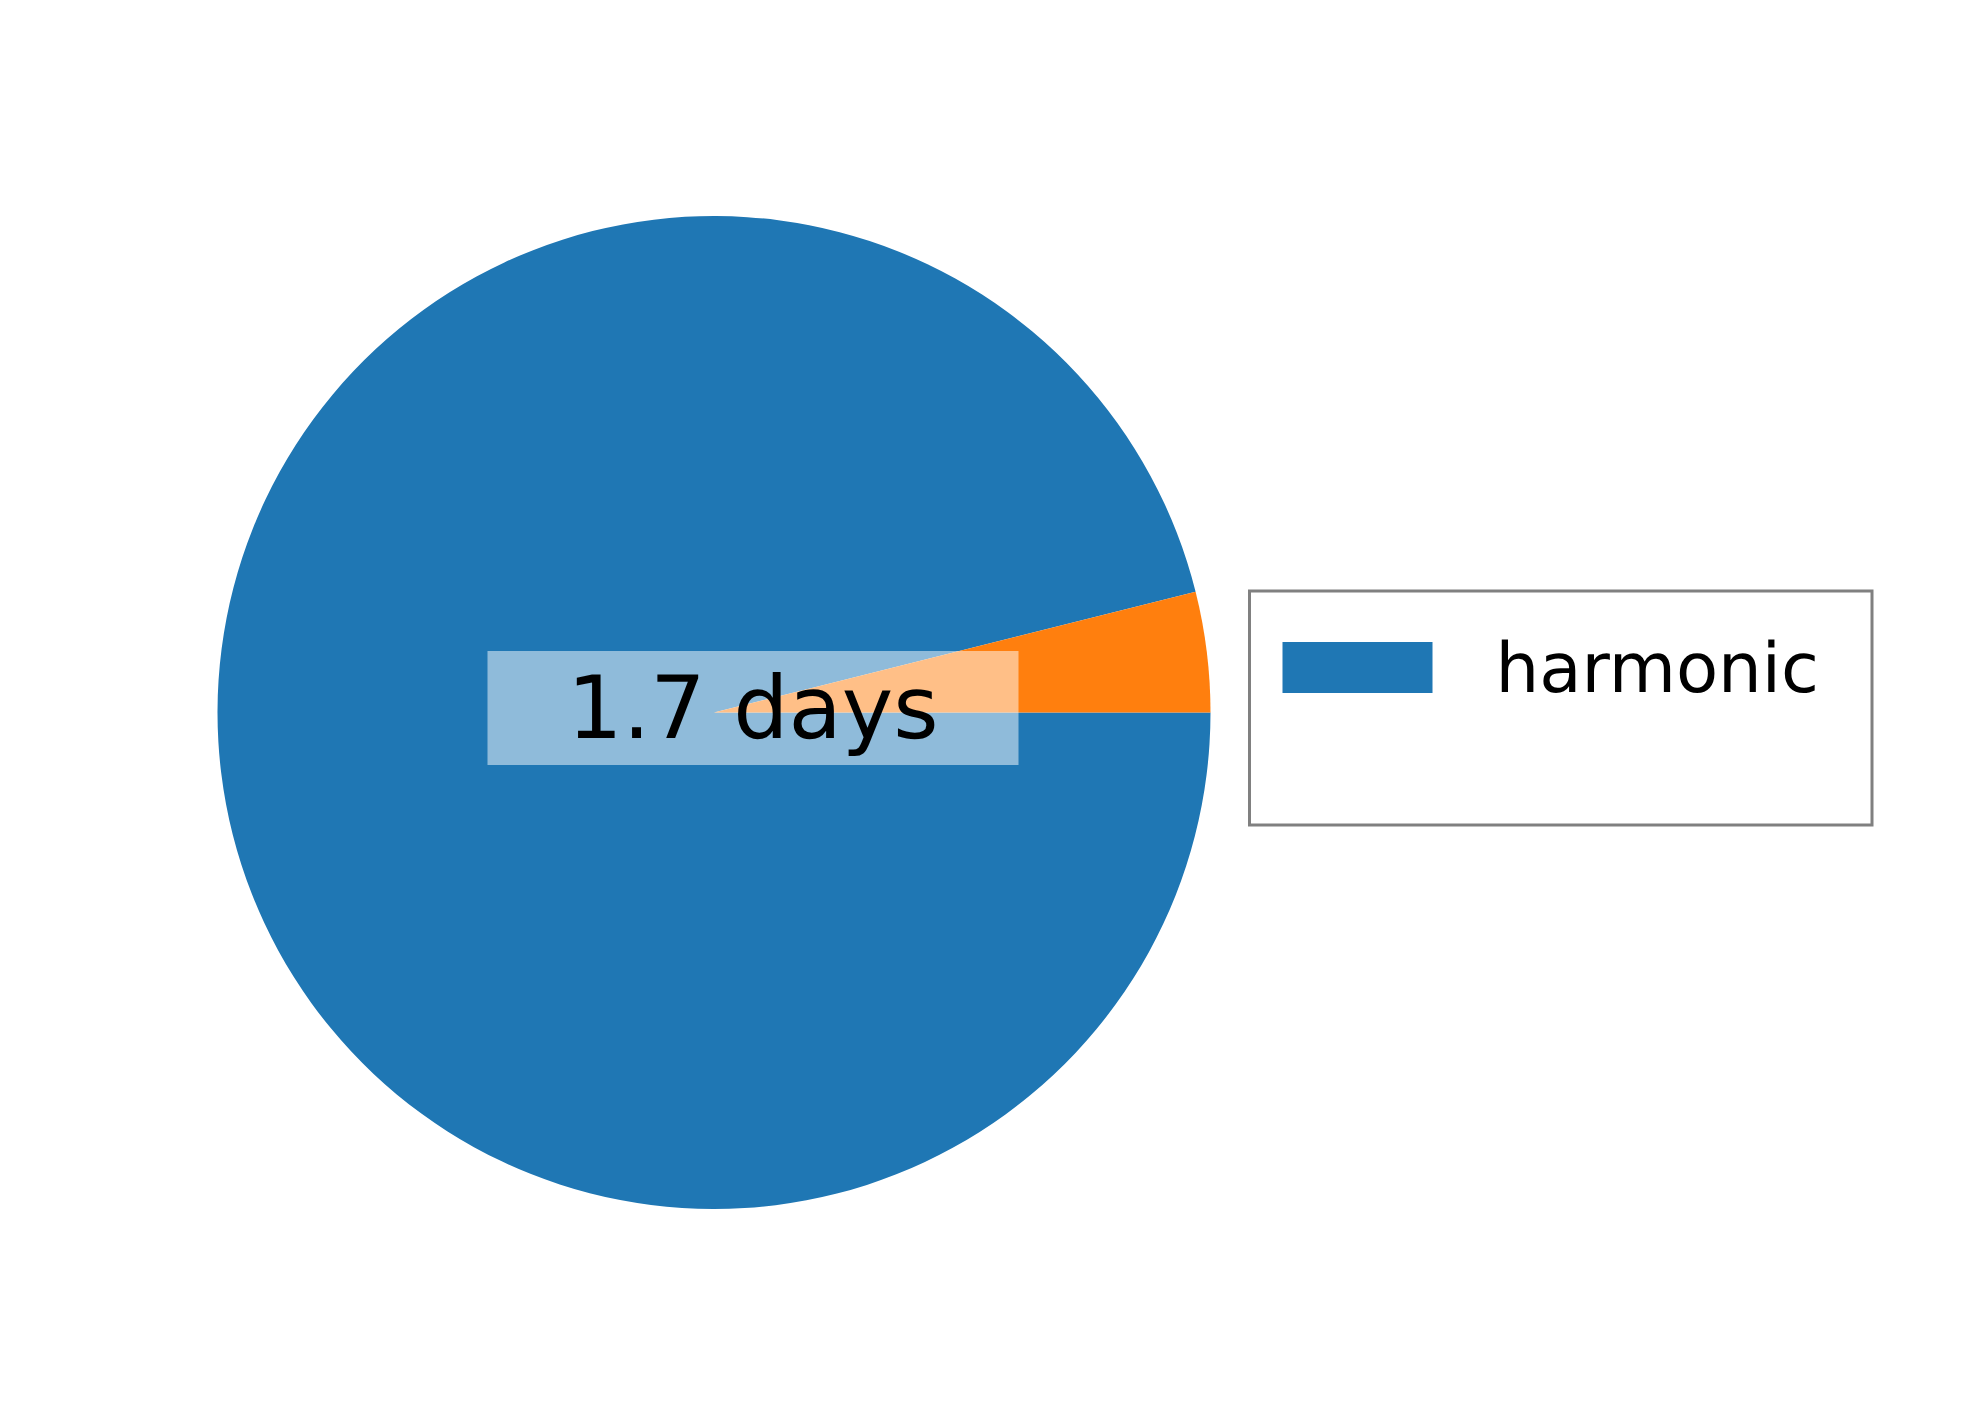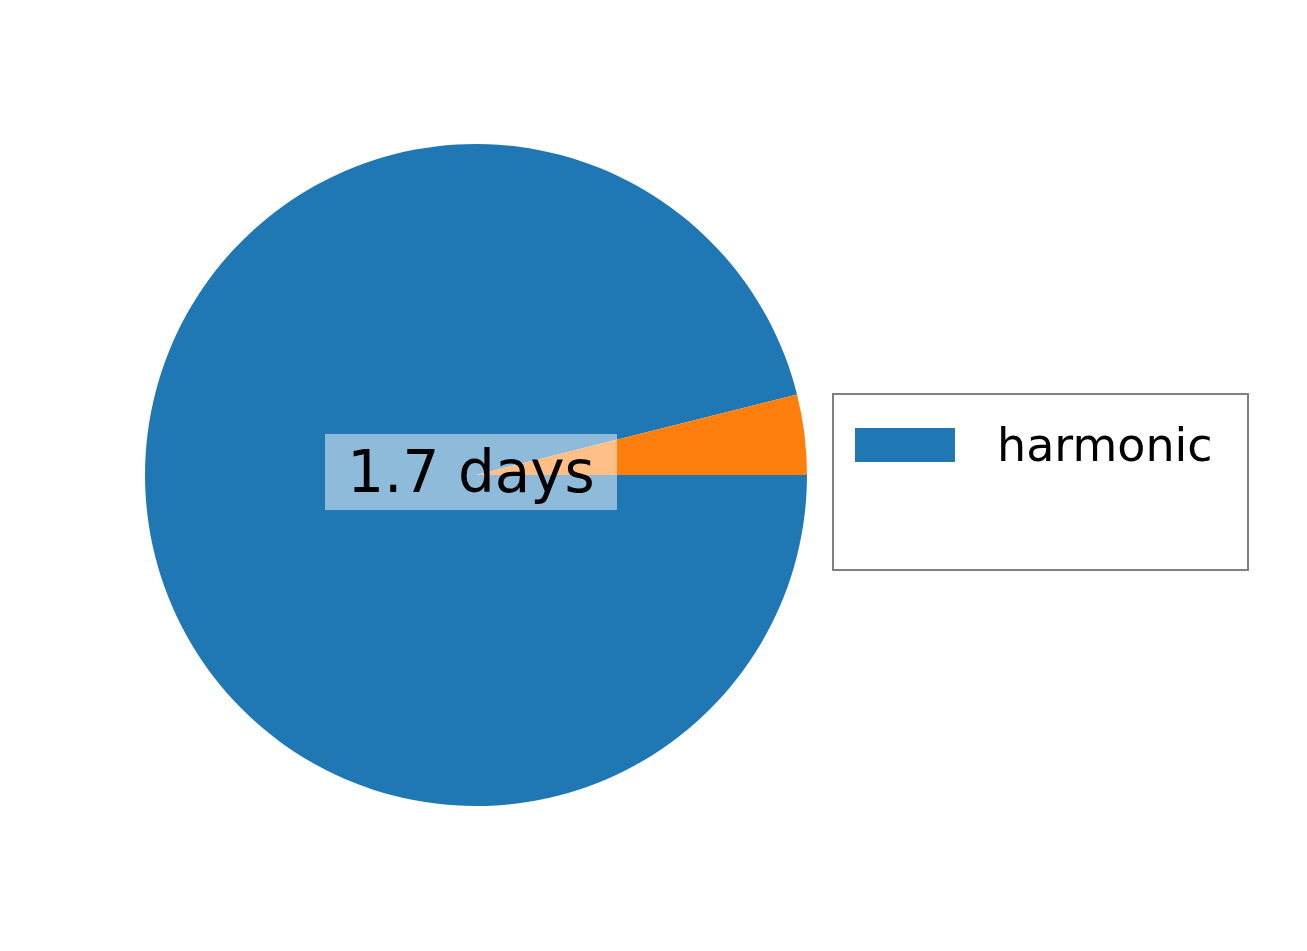--- a/index.html
+++ b/index.html
@@ -32,34 +32,34 @@
     display: flex;
     align-items: center;
     justify-content: center;
     white-space: nowrap;
     color: #000000;
     font-family: "DejaVu Sans", sans-serif;
   }
   #label-harmonic {
     left: 325px;
     top: 434px;
-    width: 292px;
+    width: 354px;
     height: 76px;
     background: rgba(255, 255, 255, 0.5);
     font-size: 58px;
     line-height: 76px;
     letter-spacing: 0px;
   }
   
   #legend {
     position: absolute;
     left: 832px;
     top: 393px;
     width: 417px;
-    height: 178px;
+    height: 158px;
     box-sizing: border-box;
     border: 2px solid #808080;
     background: #ffffff;
   }
   .legend-row {
     position: absolute;
     left: 0;
     height: 72px;
     display: flex;
     align-items: center;

